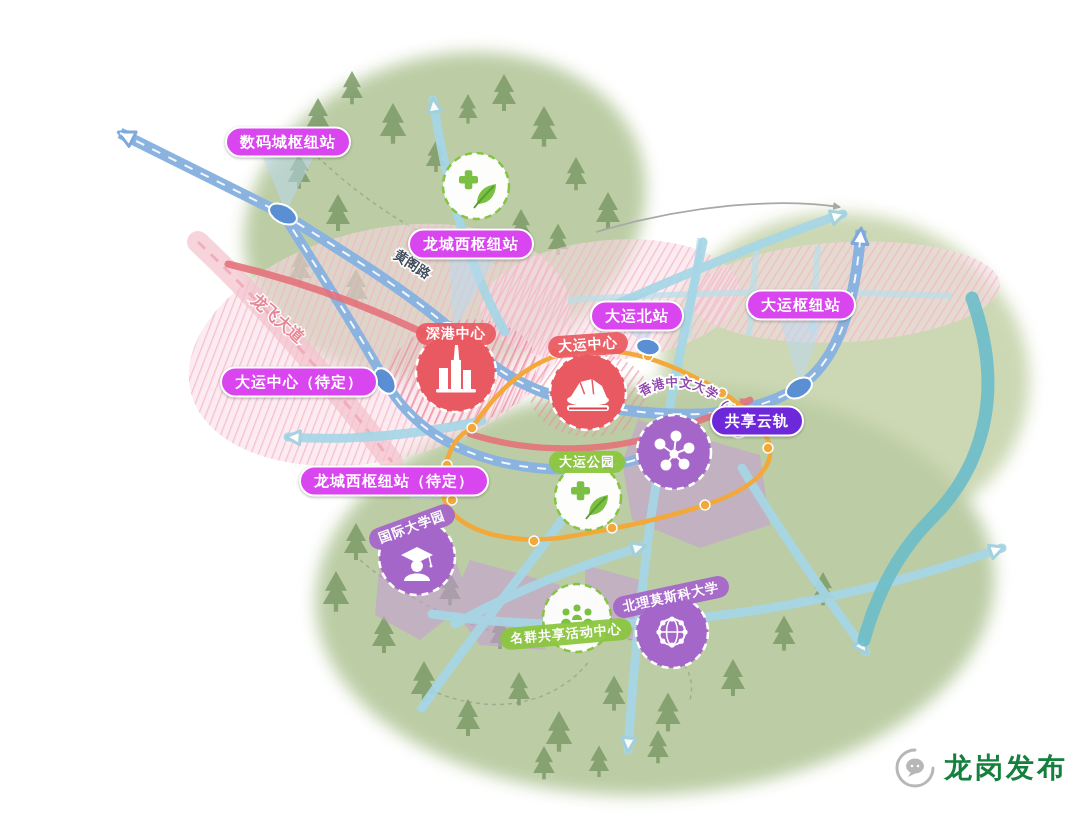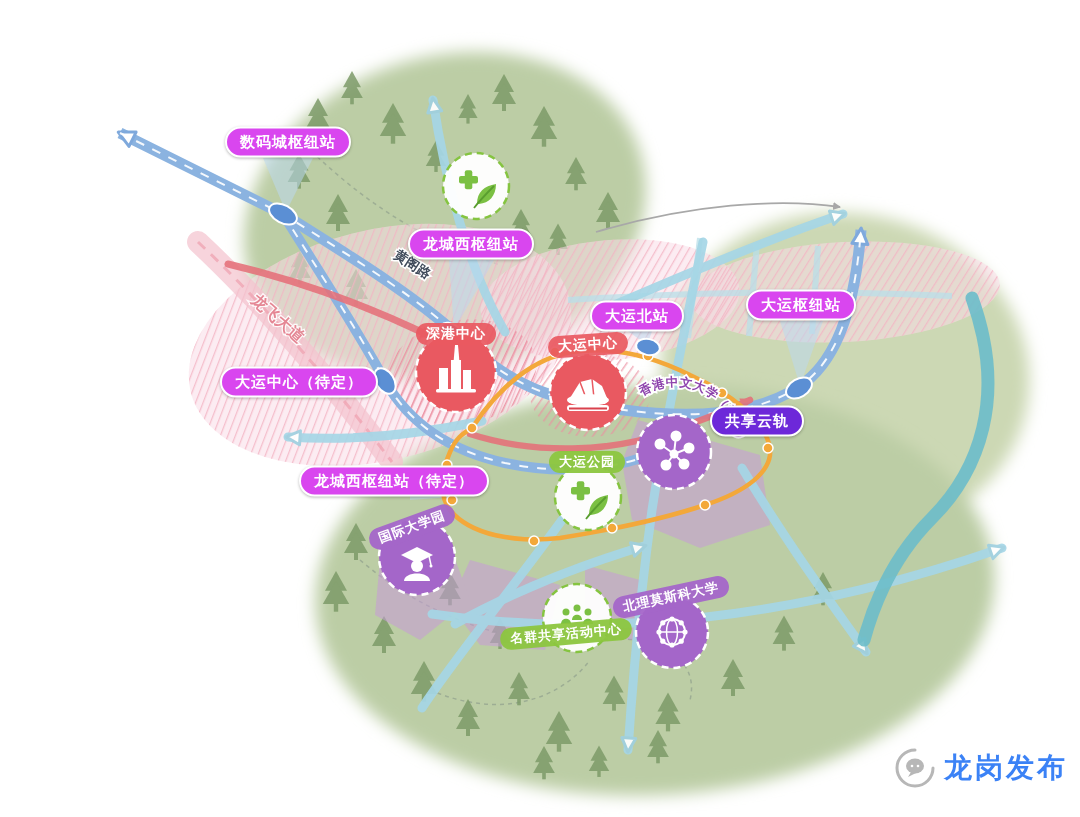--- a/index.html
+++ b/index.html
@@ -22,21 +22,21 @@
   .pill.blue{background:#d946ef;border:2px solid #fff;}
   .pill.orange{background:#6d28d9;border:2px solid #fff;}
   .pill.red{background:rgba(233,89,97,.92);padding:2px 10px;font-size:14px;border-radius:13px;box-shadow:none;}
   .pill.green{background:rgba(140,198,63,.95);padding:2px 10px;font-size:13px;border-radius:13px;box-shadow:none;}
   .pill.purple{background:rgba(164,102,201,.95);padding:2px 10px;font-size:13px;border-radius:13px;box-shadow:none;}
   #watermark{
     position:absolute;left:893px;top:746px;
     display:flex;align-items:center;gap:7px;
   }
   #watermark .wm-text{
-    font-size:28px;font-weight:bold;color:#3b82f6;letter-spacing:3px;
+    font-size:28px;font-weight:bold;color:#15803d;letter-spacing:3px;
   }
 </style>
 </head>
 <body>
 
 <div id="stage">
 
 <svg id="map-svg" width="1080" height="817" viewBox="0 0 1080 817">
   <defs>
     <filter id="soften" x="-25%" y="-25%" width="150%" height="150%">

